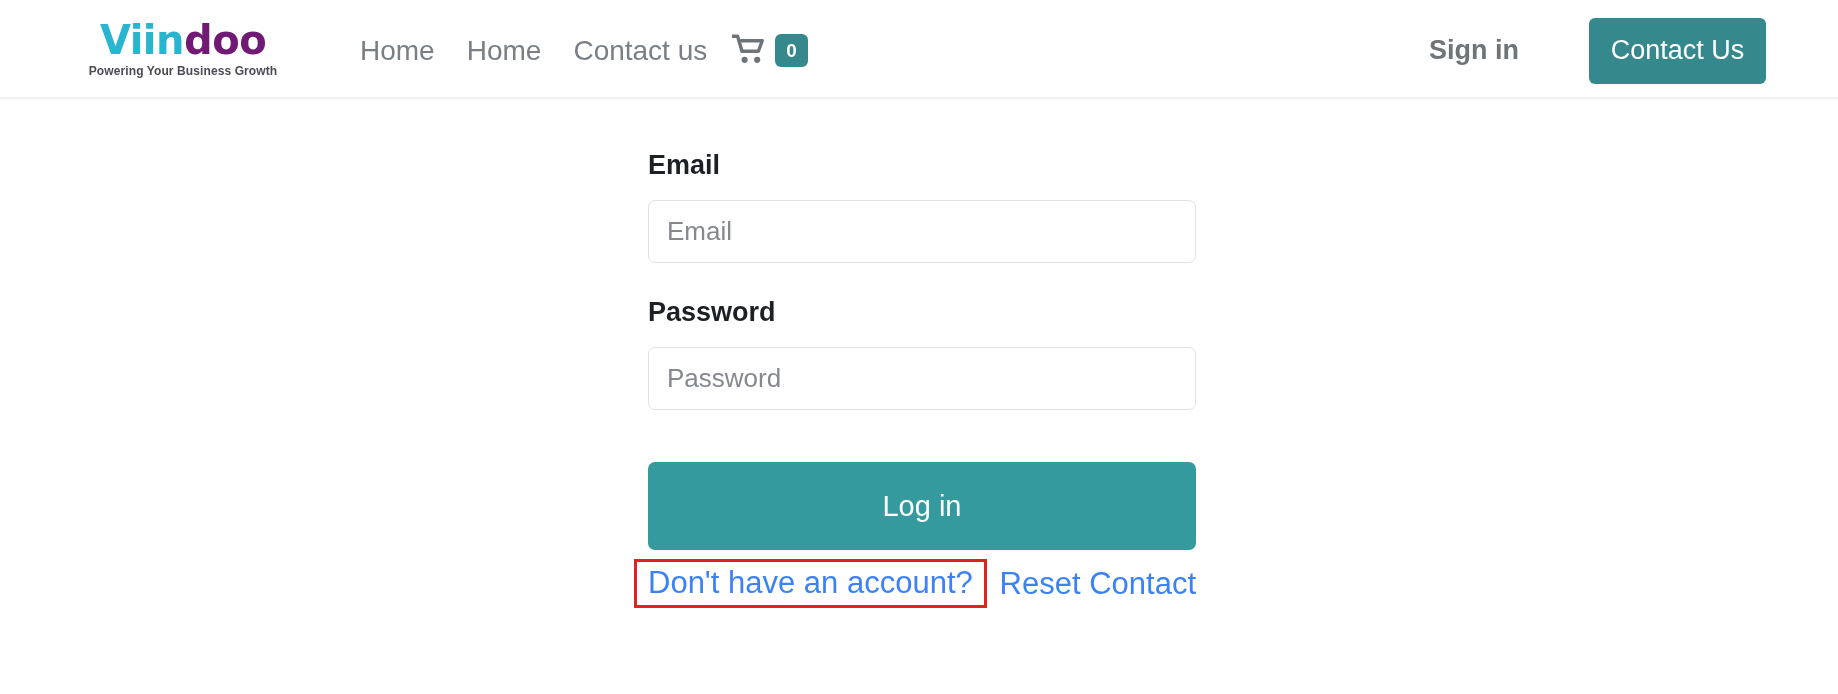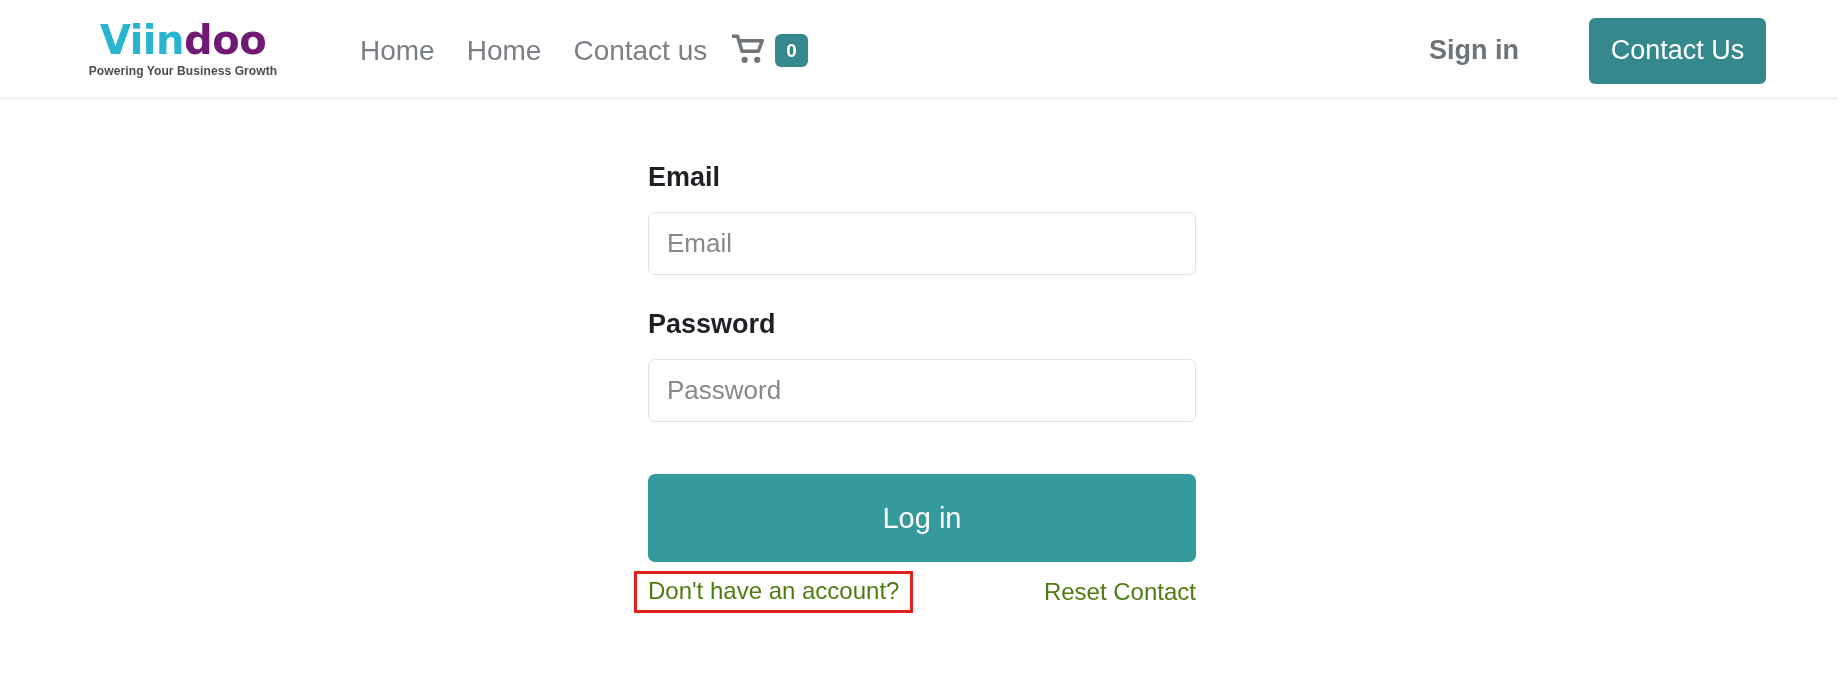--- a/index.html
+++ b/index.html
@@ -148,21 +148,21 @@
   
   .page-main {
     position: relative;
     width: 1838px;
     height: 593px;
     background: #ffffff;
   }
   .login-form {
     position: absolute;
     left: 648px;
-    top: 63px;
+    top: 51px;
     width: 548px;
   }
   .field-label {
     font-size: 27px;
     font-weight: 700;
     color: #1d2125;
     line-height: 1;
     margin-bottom: 21px;
   }
   .text-input {
@@ -200,22 +200,22 @@
   }
 
   .form-links {
     margin-top: 9px;
     width: 548px;
     display: flex;
     align-items: center;
     justify-content: space-between;
   }
   .form-link {
-    font-size: 24px;
-    color: #4d7c0f;
+    font-size: 31px;
+    color: #3b82f6;
     text-decoration: none;
     line-height: 1;
     white-space: nowrap;
   }
   
   .link-highlight {
     display: inline-flex;
     align-items: center;
     border: 3px solid #e0231f;
     padding: 5px 11px 7px 11px;

